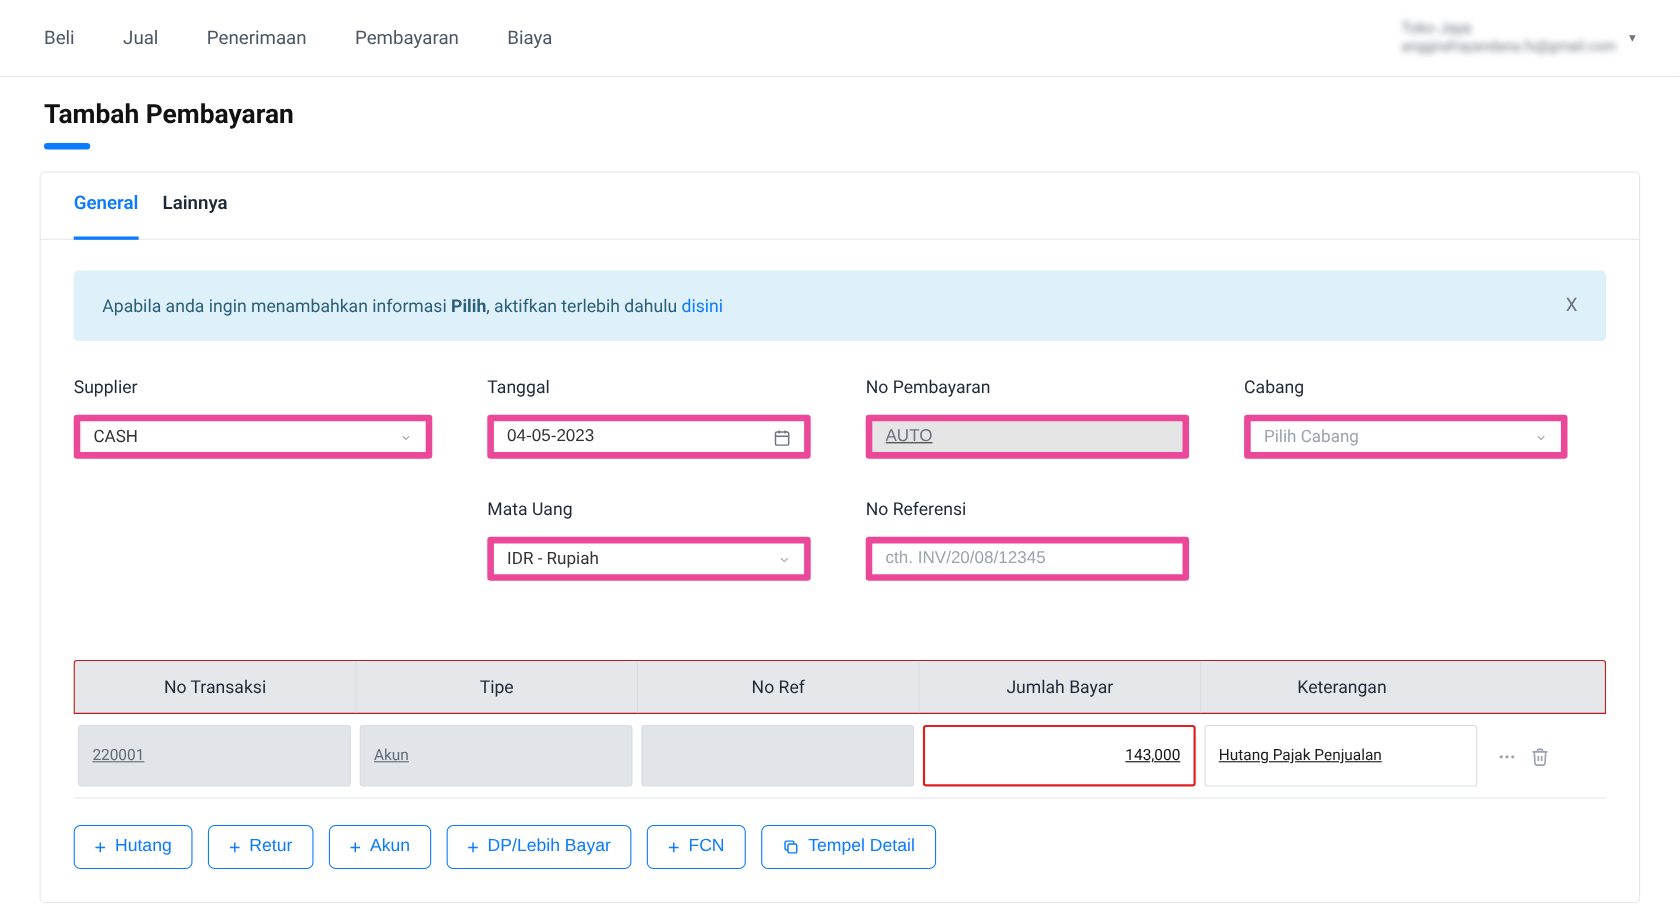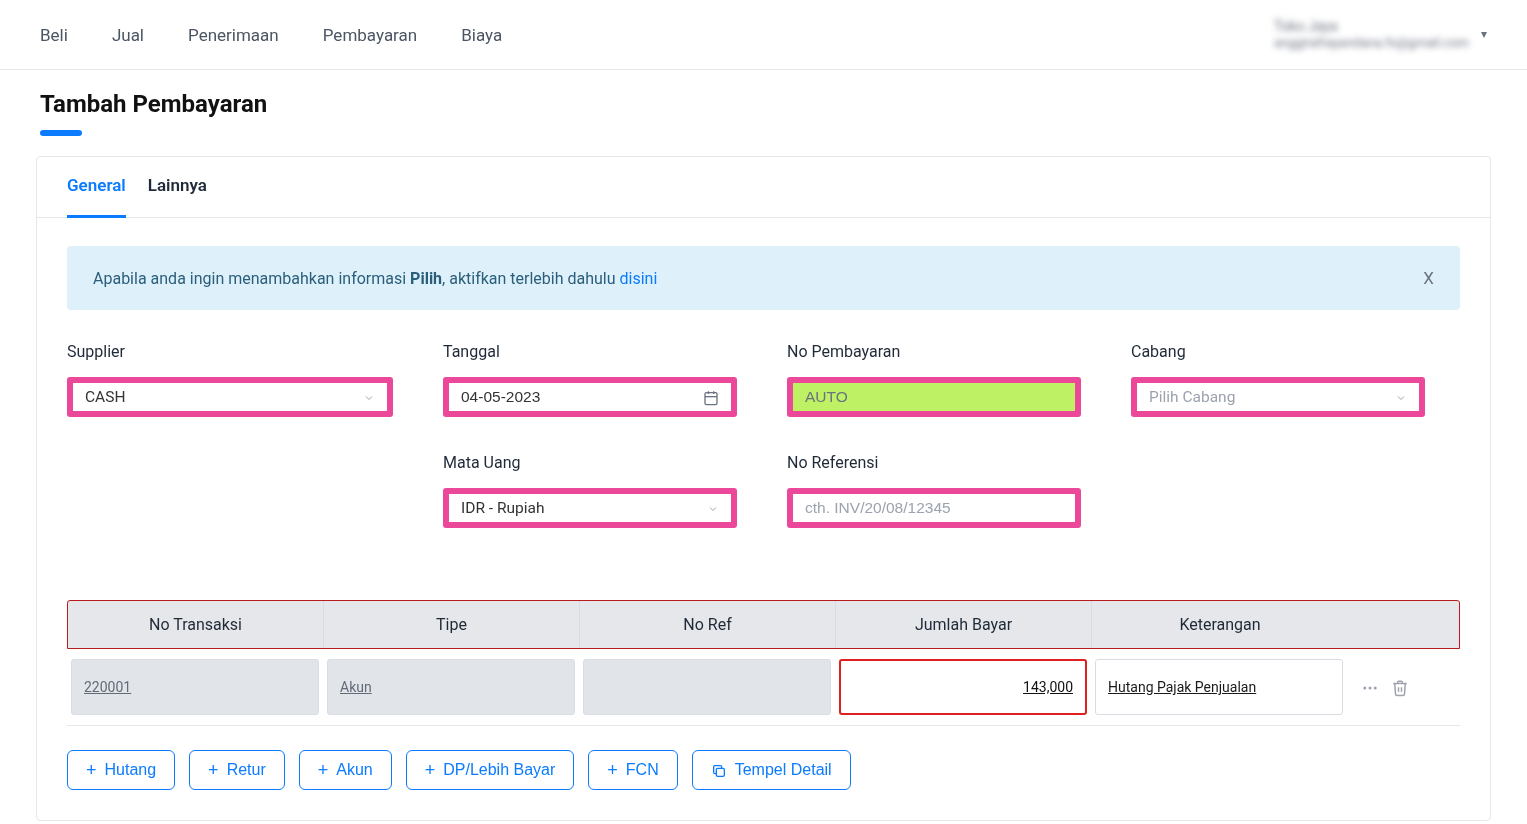--- a/index.html
+++ b/index.html
@@ -85,21 +85,21 @@
   padding: 0 12px;
   background: #fff;
   font-size: 15.5px;
   color: #333;
 }
 .select-wrap .caret { position: absolute; right: 12px; color: #9ca3af; pointer-events: none; }
 .input-wrap input {
   border: none; outline: none; width: 100%; font-size: 15.5px; background: transparent; color: #333;
 }
 .input-wrap input::placeholder { color: #9ca3af; }
-.input-wrap.disabled { background: #bef264; }
+.input-wrap.disabled { background: #e5e5e5; text-decoration: underline; }
 .input-wrap.disabled input { color: #6b7280; }
 .cal-icon { position: absolute; right: 12px; color: #6b7280; }
 .muted-placeholder { color: #9ca3af; }
 
 .row2 { grid-column: 2 / 3; }
 .row2b { grid-column: 3 / 4; }
 
 .table-wrap { margin-top: 72px; }
 .table-header {
   display: grid;

